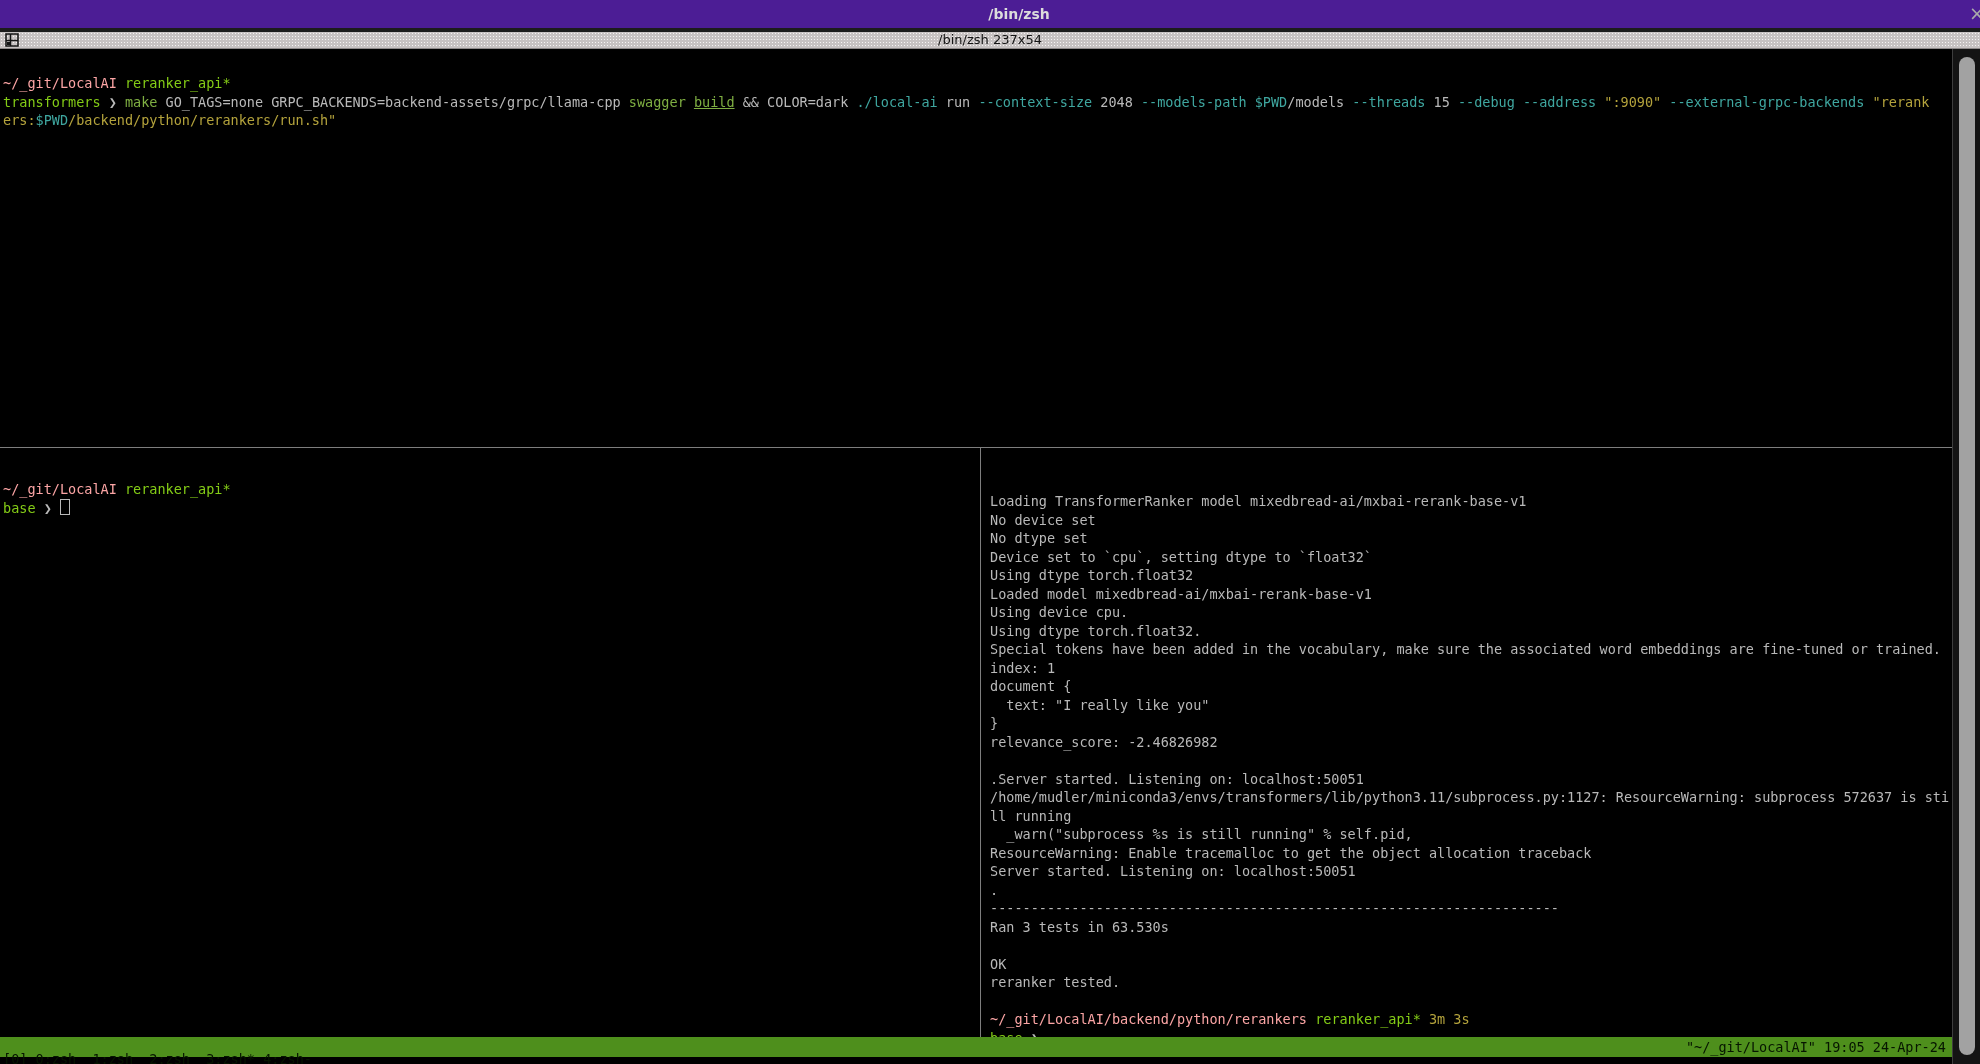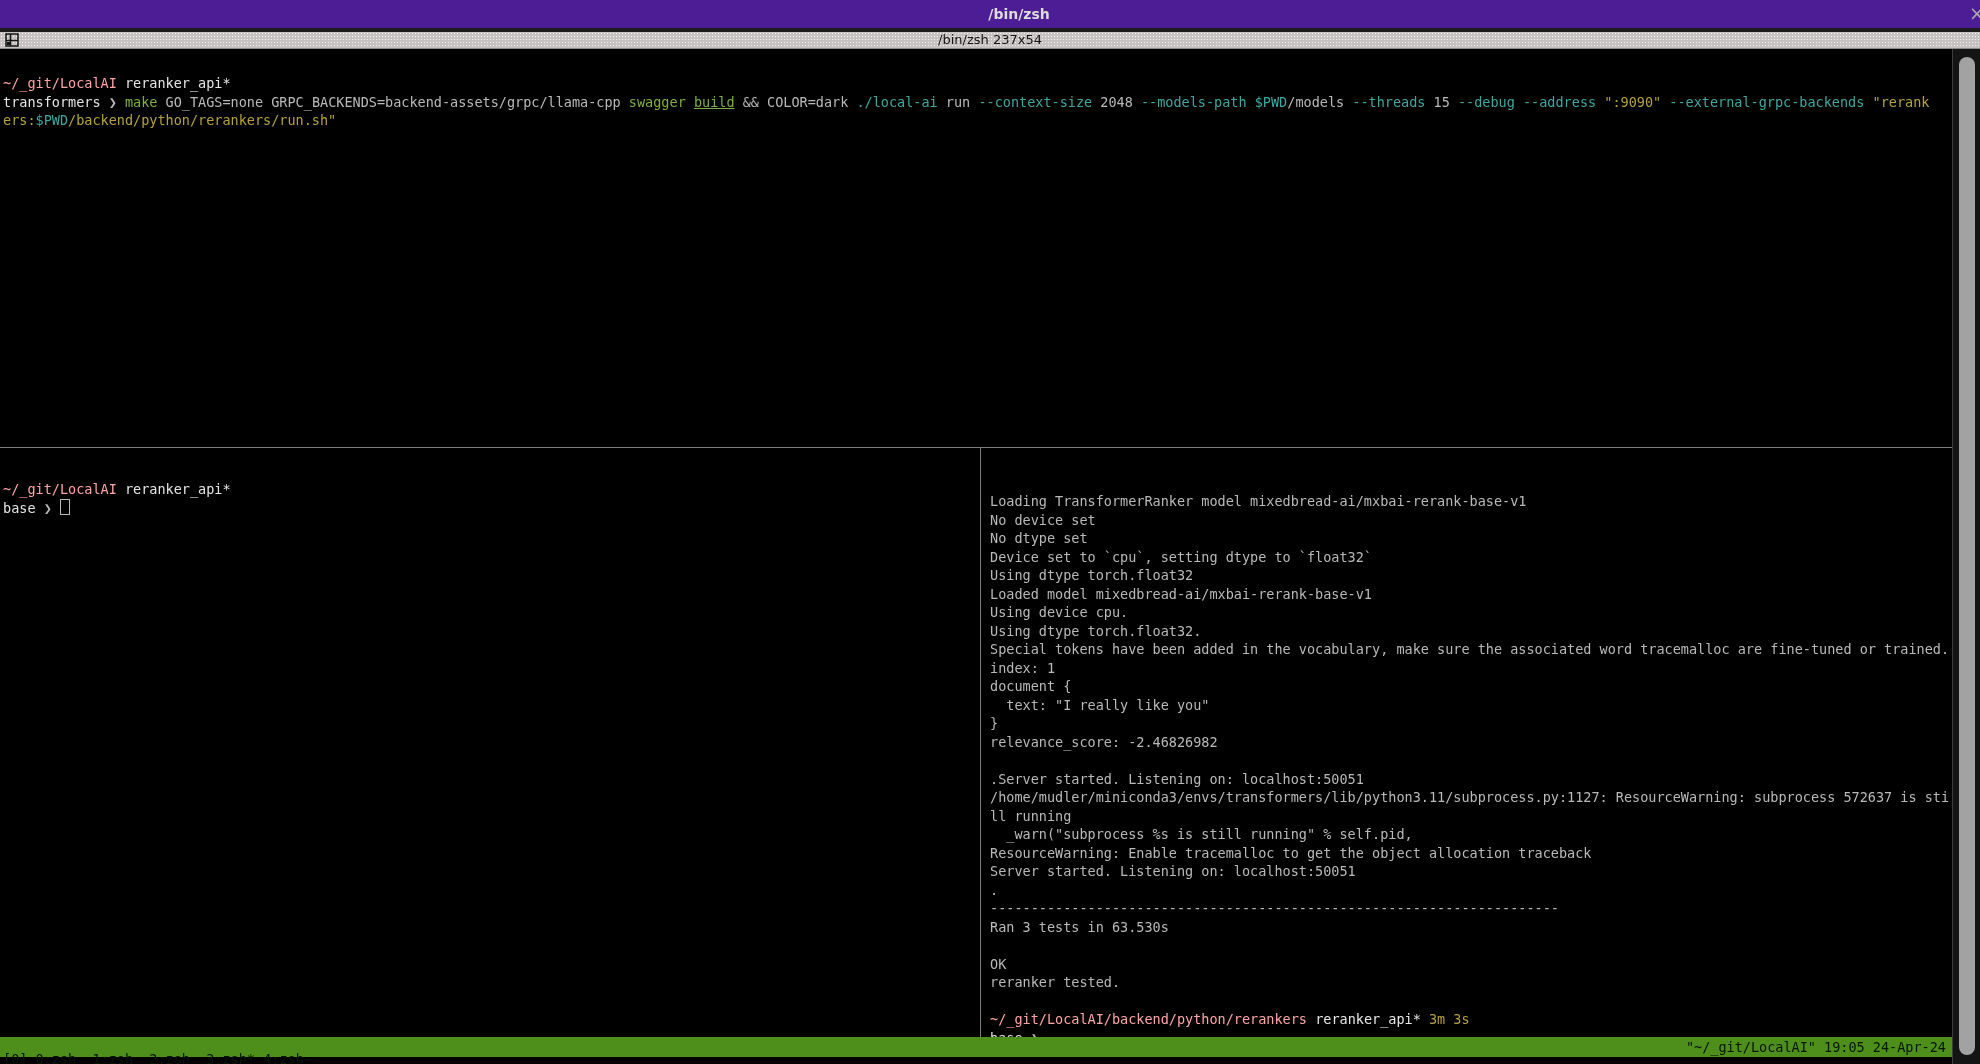--- a/index.html
+++ b/index.html
@@ -34,21 +34,21 @@
   .menu-icon{position:absolute;left:5px;top:1px;width:14px;height:14px;}
   
   .terminal{position:absolute;left:0;top:49px;width:1952px;height:1015px;background:#000;}
   .tline{height:18.5px;line-height:18.5px;white-space:pre;font-size:13.5px;color:#b9b9b9;}
   .pane-text{position:absolute;}
   .pane-top-text{left:3px;top:74px;width:1946px;}
   .pane-bl-text{left:3px;top:480px;width:974px;}
   .pane-br-text{left:990px;top:492px;width:960px;height:576px;overflow:hidden;}
   .c-fg{color:#b9b9b9;}
   .c-blue{color:#fca5a5;}
-  .c-gray{color:#e5e5e5;}
+  .c-gray{color:#84cc16;}
   .c-green{color:#7faf42;}
   .c-teal{color:#3fa7a0;}
   .c-yellow{color:#b4a33c;}
   .u{text-decoration:underline;}
   .cursor-hollow{
     display:inline-block;width:8px;height:14px;
     border:1px solid #b9b9b9;vertical-align:middle;margin-top:-3px;
   }
   
   .h-border{position:absolute;left:0;top:447px;width:1952px;height:1px;background:#7e7e7e;}
@@ -103,21 +103,21 @@
   </div>
 <div class="pane-text pane-br-text">
     <div class="tline">Loading TransformerRanker model mixedbread-ai/mxbai-rerank-base-v1</div>
     <div class="tline">No device set</div>
     <div class="tline">No dtype set</div>
     <div class="tline">Device set to `cpu`, setting dtype to `float32`</div>
     <div class="tline">Using dtype torch.float32</div>
     <div class="tline">Loaded model mixedbread-ai/mxbai-rerank-base-v1</div>
     <div class="tline">Using device cpu.</div>
     <div class="tline">Using dtype torch.float32.</div>
-    <div class="tline">Special tokens have been added in the vocabulary, make sure the associated word tracemalloc are fine-tuned or trained.</div>
+    <div class="tline">Special tokens have been added in the vocabulary, make sure the associated word embeddings are fine-tuned or trained.</div>
     <div class="tline">index: 1</div>
     <div class="tline">document {</div>
     <div class="tline">  text: "I really like you"</div>
     <div class="tline">}</div>
     <div class="tline">relevance_score: -2.46826982</div>
     <div class="tline"></div>
     <div class="tline">.Server started. Listening on: localhost:50051</div>
     <div class="tline">/home/mudler/miniconda3/envs/transformers/lib/python3.11/subprocess.py:1127: ResourceWarning: subprocess 572637 is sti</div>
     <div class="tline">ll running</div>
     <div class="tline">  _warn("subprocess %s is still running" % self.pid,</div>

